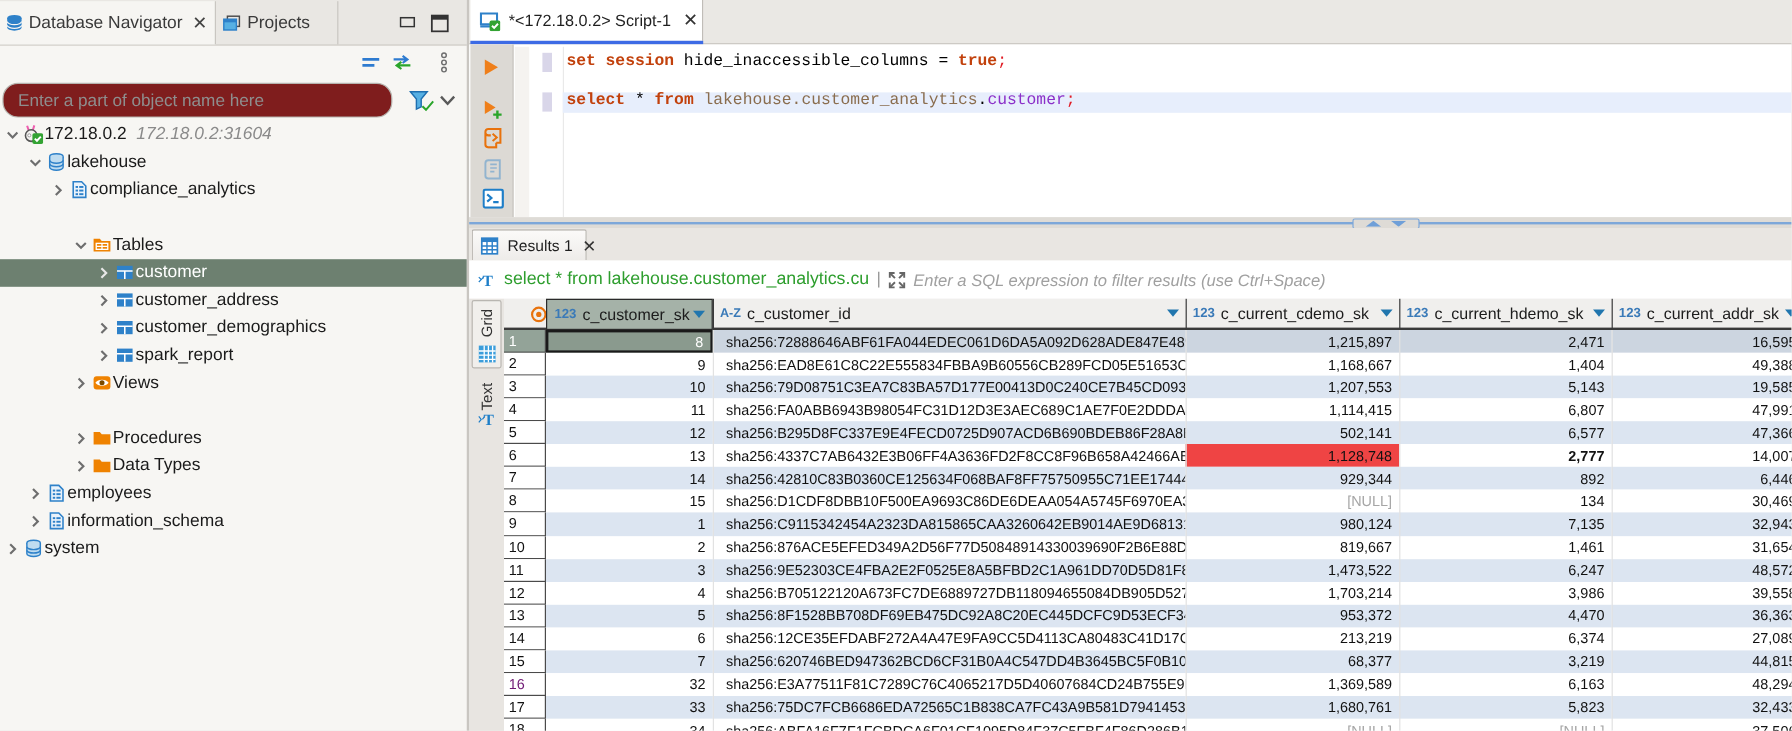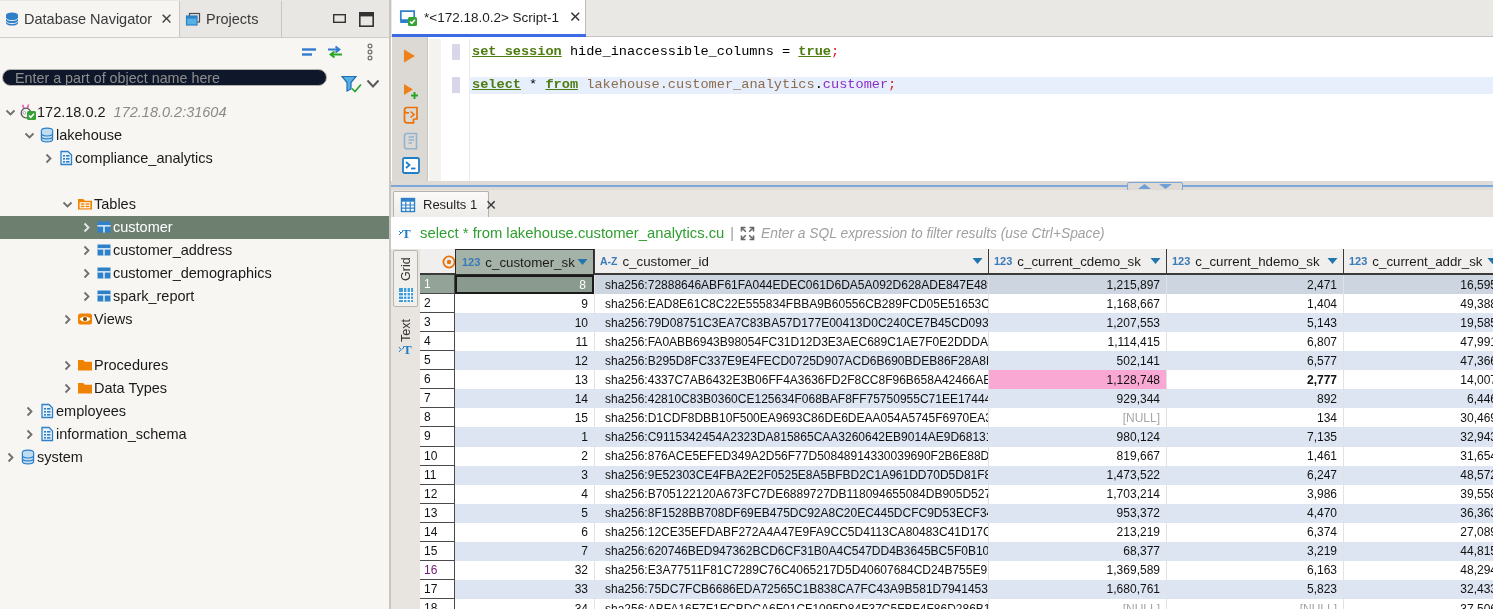--- a/index.html
+++ b/index.html
@@ -1,40 +1,40 @@
 <!DOCTYPE html>
 <html><head><meta charset="utf-8"><style>
 html,body{margin:0;padding:0;}
 body{width:1493px;height:609px;overflow:hidden;position:relative;
   font-family:"Liberation Sans",sans-serif;background:#edebe7;}
 .abs{position:absolute;}
 #lp{left:0;top:0;width:389px;height:609px;background:#f7f6f3;}
 #lp-tabs{left:0;top:0;width:389px;height:38px;background:#e9e7e3;border-bottom:1px solid #cfccc7;box-sizing:border-box;}
 #lp-tab1{left:0;top:1px;width:180px;height:36px;background:#f6f5f2;border-right:1px solid #c9c6c1;box-sizing:border-box;display:flex;align-items:center;font-size:14.5px;color:#3a3a3a;}
 #lp-tab2{left:180px;top:1px;width:102px;height:36px;border-right:1px solid #c9c6c1;box-sizing:border-box;display:flex;align-items:center;font-size:14.5px;color:#3a3a3a;}
-#lp-filter{left:2px;top:69px;width:325px;height:17px;background:#0f172a;border:1px solid #b6b3ae;border-radius:13px;box-sizing:border-box;display:flex;align-items:center;padding-left:12px;font-size:14.3px;color:#8e8e8e;}
+#lp-filter{left:2px;top:69px;width:325px;height:29px;background:#7f1d1d;border:1px solid #b6b3ae;border-radius:13px;box-sizing:border-box;display:flex;align-items:center;padding-left:12px;font-size:14.3px;color:#8e8e8e;}
 #tree{left:0;top:101px;width:389px;height:508px;font-size:14.5px;color:#1a1a1a;}
 .trow{position:absolute;left:0;width:389px;height:23px;}
 .trow.sel{background:#6d8070;color:#fff;}
 .tico{position:absolute;top:3px;}
 .tchev{position:absolute;top:5px;}
 .tlab{position:absolute;top:2.5px;white-space:nowrap;}
 .tdesc{color:#8a8a8a;font-style:italic;}
 #vdiv{left:389px;top:0;width:2px;height:609px;background:#c9c6c1;}
 #ed-tabs{left:391px;top:0;width:1102px;height:37px;background:#eae8e4;border-bottom:1px solid #c6c3be;box-sizing:border-box;}
 #ed-tab{left:392px;top:0;width:194px;height:34px;background:#fff;border-right:1px solid #c0bdb8;box-sizing:border-box;display:flex;align-items:center;font-size:13.5px;color:#1f1f1f;}
 #ed-tab-blue{left:392px;top:34px;width:194px;height:3px;background:#3d6be5;}
 #ed-body{left:391px;top:37px;width:1102px;height:144px;background:#fff;}
 #ed-lbar{left:392px;top:37px;width:36px;height:144px;background:#dcd9d4;border-right:1px solid #c9c6c1;box-sizing:border-box;}
 .lbico{position:absolute;left:401px;}
 #ruler{left:429px;top:39px;width:12px;height:142px;background:#f5f3f0;}
 .gmark{position:absolute;left:452px;width:8px;height:16px;background:#d9d6e9;}
 #ed-code{left:470px;top:37px;width:1023px;height:144px;font-family:"Liberation Mono",monospace;font-size:13.6px;}
 .cline{position:absolute;white-space:pre;}
-.kw{color:#4d7c0f;font-weight:bold;text-decoration:underline;}
+.kw{color:#c2410c;font-weight:bold;}
 .obj{color:#8a6d4e;}
 .tbl{color:#8b2fc9;}
 .sem{color:#e01b24;}
 #hl3{left:469px;top:76.5px;width:1024px;height:17.5px;background:#e7eefc;}
 #splitter{left:391px;top:181px;width:1102px;height:9px;background:#dedbd6;}
 #split-line{left:391px;top:185px;width:1102px;height:2px;background:#7da7d9;}
 #split-handle{left:1127px;top:182px;width:56px;height:9px;background:#dedbd6;border:1px solid #7da7d9;border-radius:2px;box-sizing:border-box;display:flex;align-items:center;justify-content:center;gap:8px;overflow:hidden;}
 #res-tabs{left:391px;top:190px;width:1102px;height:27px;background:#e9e6e2;}
 #res-tab{left:393px;top:191px;width:96px;height:26px;white-space:nowrap;background:linear-gradient(#fbfaf9,#eeece9);border:1px solid #b5b2ad;border-bottom:none;border-radius:2px 2px 0 0;box-sizing:border-box;display:flex;align-items:center;font-size:13px;color:#1f1f1f;}
 #res-filter{left:391px;top:217px;width:1102px;height:32px;background:#fff;display:flex;align-items:center;font-size:14.2px;}
@@ -510,21 +510,21 @@
 <div class="cell num" style="left:35px;width:139px;background:#dce5f1;">12</div>
 <div class="cell txt" style="left:174px;width:394px;background:#dce5f1;">sha256:B295D8FC337E9E4FECD0725D907ACD6B690BDEB86F28A8B1E3</div>
 <div class="cell num" style="left:568px;width:178px;background:#dce5f1;">502,141</div>
 <div class="cell num" style="left:746px;width:177px;background:#dce5f1;">6,577</div>
 <div class="cell num" style="left:923px;width:160px;background:#dce5f1;">47,366</div>
 </div>
 <div class="grow" style="top:121.30px;height:19.06px;">
 <div class="cell rnum" style="background:#fff;color:#111;">6</div>
 <div class="cell num" style="left:35px;width:139px;background:#ffffff;">13</div>
 <div class="cell txt" style="left:174px;width:394px;background:#ffffff;">sha256:4337C7AB6432E3B06FF4A3636FD2F8CC8F96B658A42466AB92</div>
-<div class="cell num" style="left:568px;width:178px;background:#f9a8d4;">1,128,748</div>
+<div class="cell num" style="left:568px;width:178px;background:#ef4444;">1,128,748</div>
 <div class="cell num" style="left:746px;width:177px;background:#ffffff;font-weight:bold;">2,777</div>
 <div class="cell num" style="left:923px;width:160px;background:#ffffff;">14,007</div>
 </div>
 <div class="grow" style="top:140.36px;height:19.06px;">
 <div class="cell rnum" style="background:#fff;color:#111;">7</div>
 <div class="cell num" style="left:35px;width:139px;background:#dce5f1;">14</div>
 <div class="cell txt" style="left:174px;width:394px;background:#dce5f1;">sha256:42810C83B0360CE125634F068BAF8FF75750955C71EE17444C</div>
 <div class="cell num" style="left:568px;width:178px;background:#dce5f1;">929,344</div>
 <div class="cell num" style="left:746px;width:177px;background:#dce5f1;">892</div>
 <div class="cell num" style="left:923px;width:160px;background:#dce5f1;">6,446</div>

